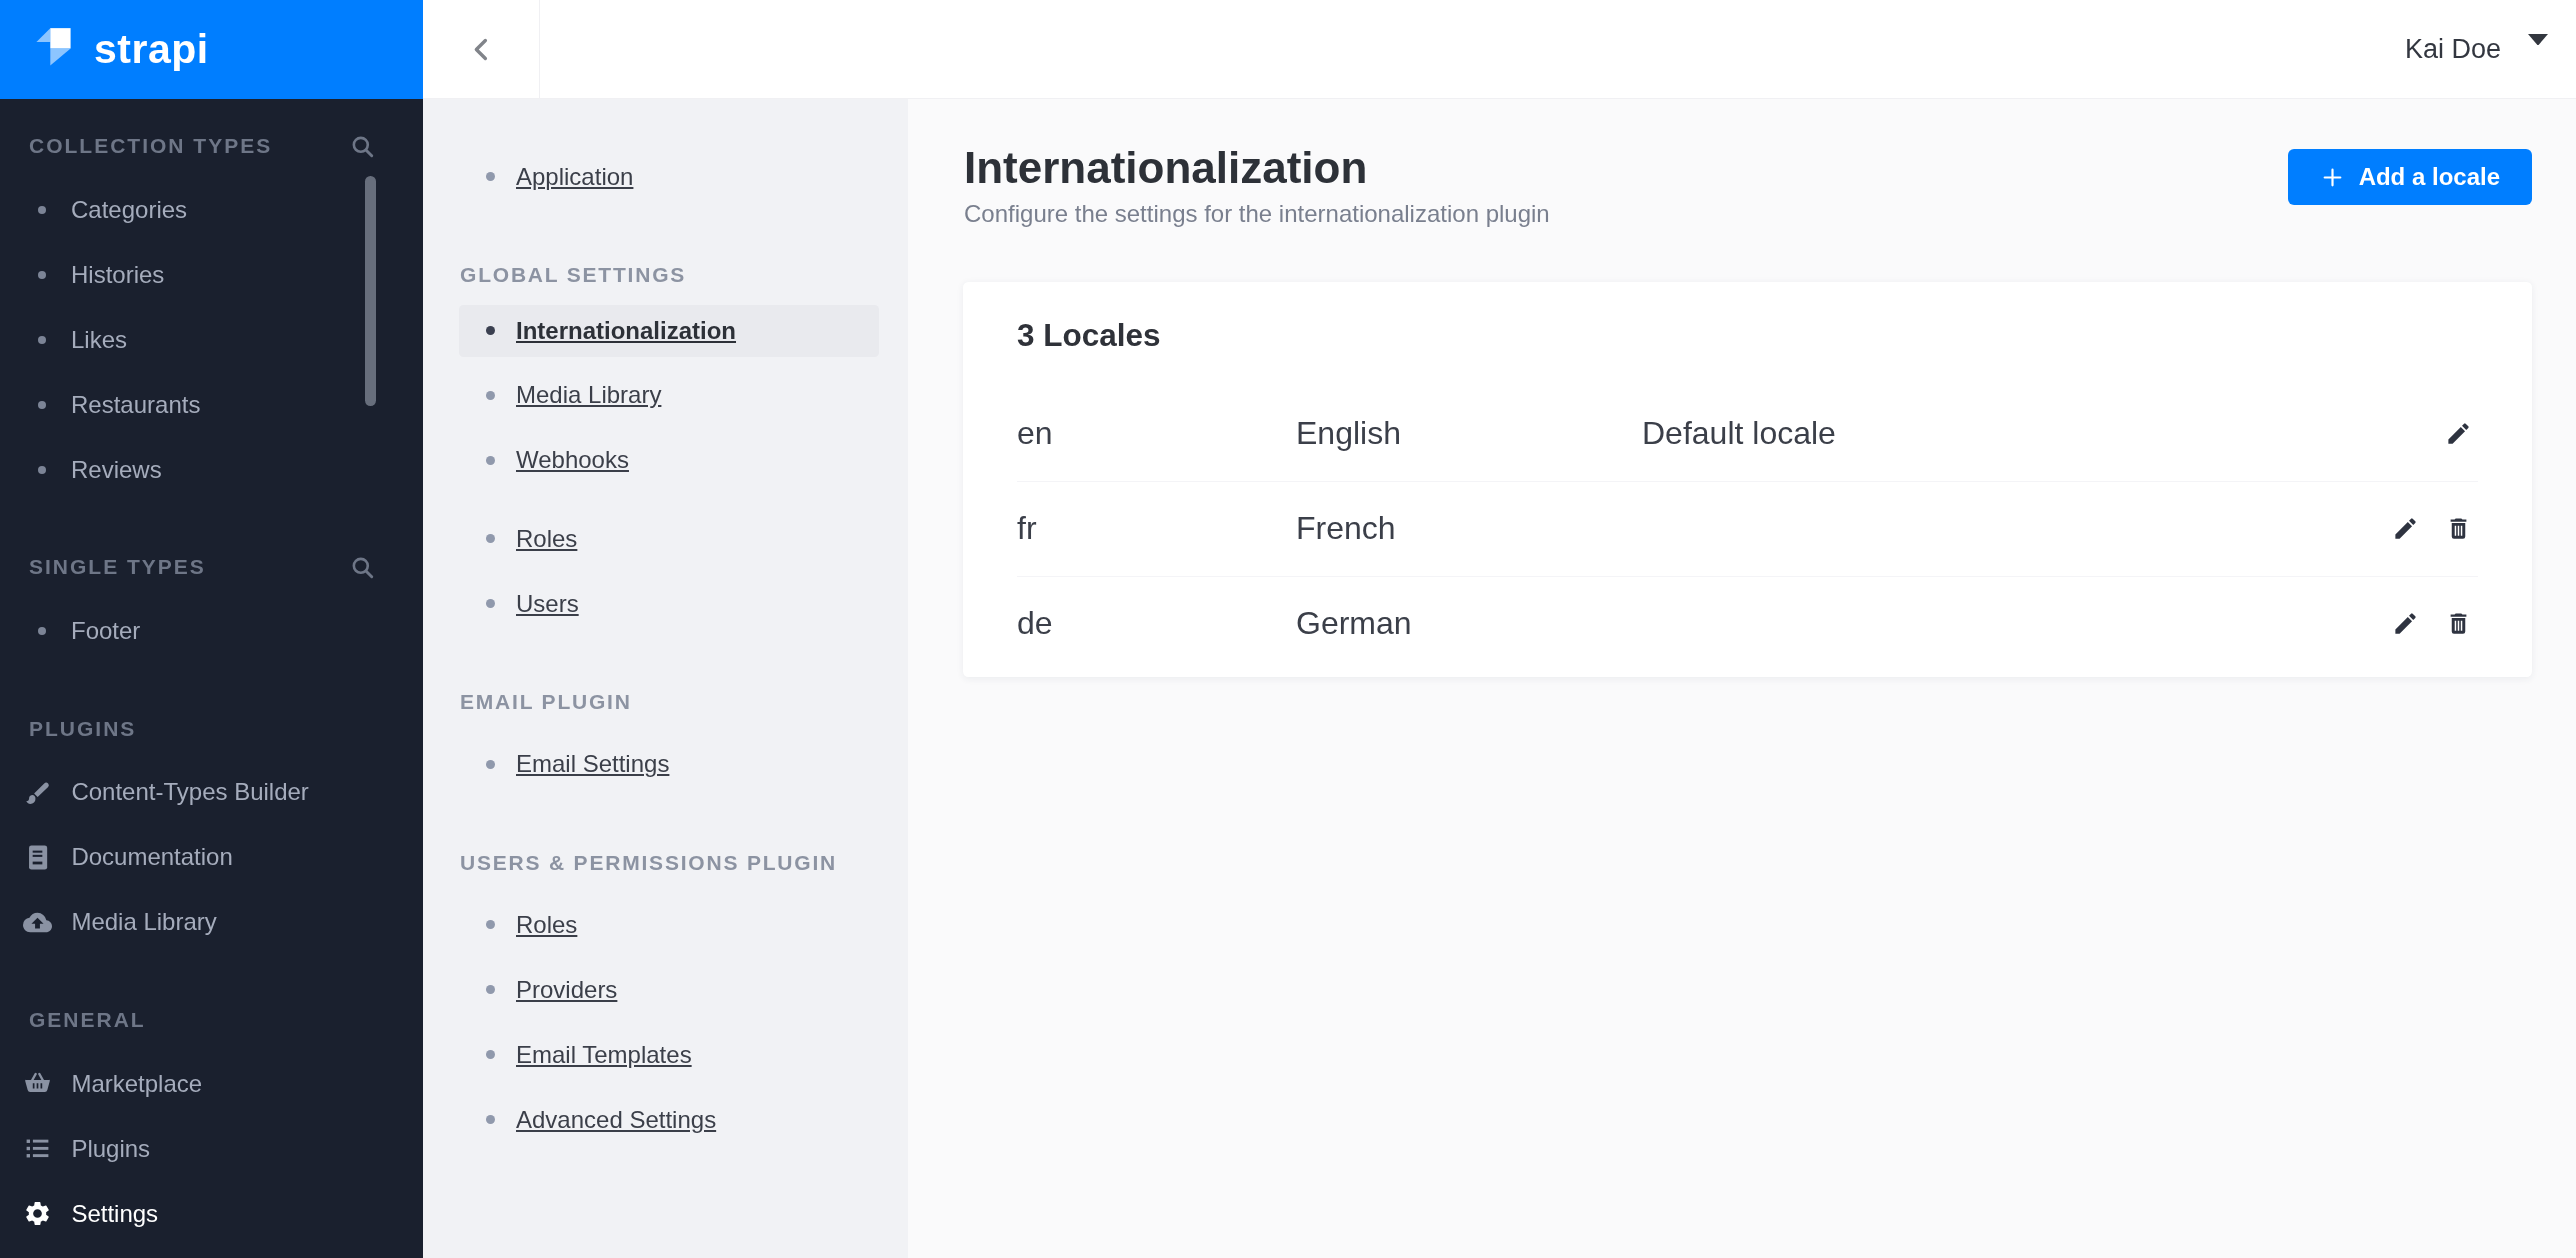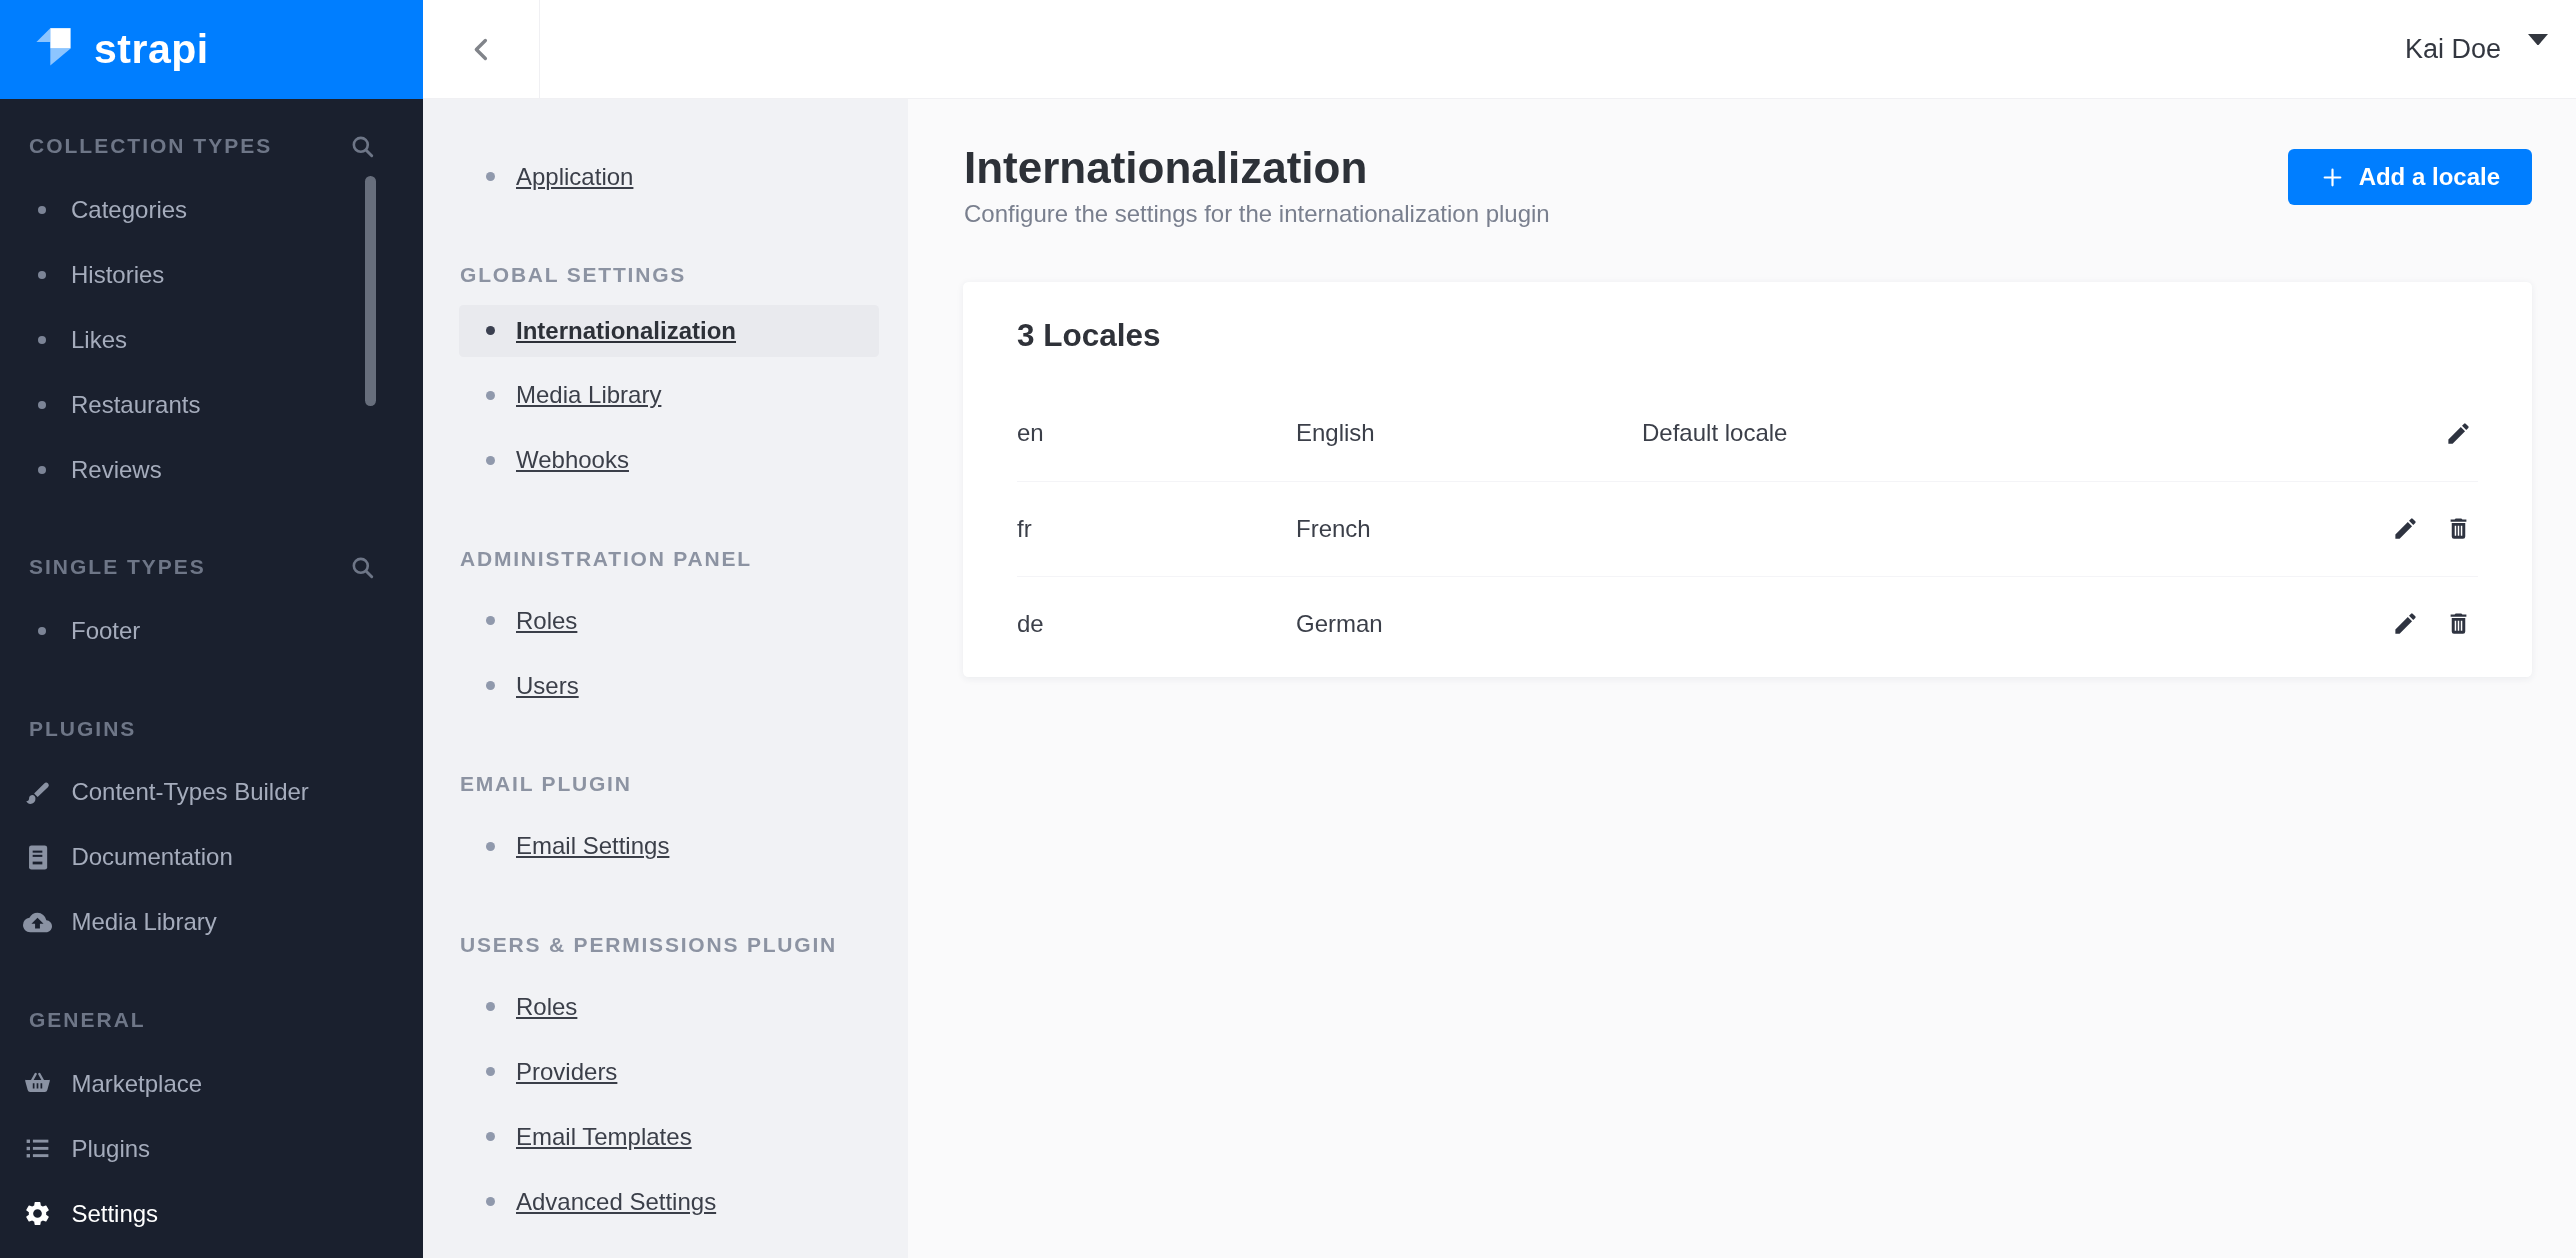--- a/index.html
+++ b/index.html
@@ -49,21 +49,21 @@
   .main { flex:1; position:relative; padding:43px 0 0 56px; background:#FAFAFB; min-width:0; }
   .page-title { font-size:44px; font-weight:600; color:#2D3138; line-height:1.18; }
   .page-sub { font-size:24px; color:#797F8E; margin-top:6.3px; }
   .add-btn { position:absolute; top:50px; right:44px; height:56px; padding:0 32px; background:#007EFF; color:#fff;
              border:none; border-radius:6px; font-size:24px; font-weight:600; display:flex; align-items:center; gap:13.5px;
              cursor:pointer; font-family:inherit; }
   .card { position:absolute; left:55px; right:44px; top:183px; height:395px; background:#fff; border-radius:5.4px;
           box-shadow:0 1.8px 7.2px rgba(40,50,80,0.07); }
   .card-title { padding:35px 54px 0 54px; font-size:31.5px; font-weight:700; color:#2F3239; }
   .rows { margin-top:31.5px; }
-  .lrow { height:95px; display:flex; align-items:center; margin:0 54px; font-size:24px; color:#3B3F49; }
+  .lrow { height:95px; display:flex; align-items:center; margin:0 54px; font-size:32px; color:#3B3F49; }
   .lrow + .lrow { border-top:0.9px solid #F4F4F7; }
   .cell-code { width:247px; }
   .cell-name { width:346px;margin-left:32px; }
   .cell-note { flex:1; }
   .cell-actions { display:flex; gap:12.6px; justify-content:flex-end; align-items:center; }
   .icon-btn { width:40px; height:40px; display:flex; align-items:center; justify-content:center; background:none; border:none;
               color:#2E3340; cursor:pointer; }
   .ic { display:block; }
 </style>
 </head>
@@ -227,23 +227,20 @@
           <div class="s-item">
             <span class="s-bullet"></span>
             <span>Media Library</span>
           </div>
           <div class="s-item">
             <span class="s-bullet"></span>
             <span>Webhooks</span>
           </div>
         </div>
 
-        <div class="s-header">
-          <span>ADMINISTRATION PANEL</span>
-        </div>
         <div class="s-list">
           <div class="s-item">
             <span class="s-bullet"></span>
             <span>Roles</span>
           </div>
           <div class="s-item">
             <span class="s-bullet"></span>
             <span>Users</span>
           </div>
         </div>

